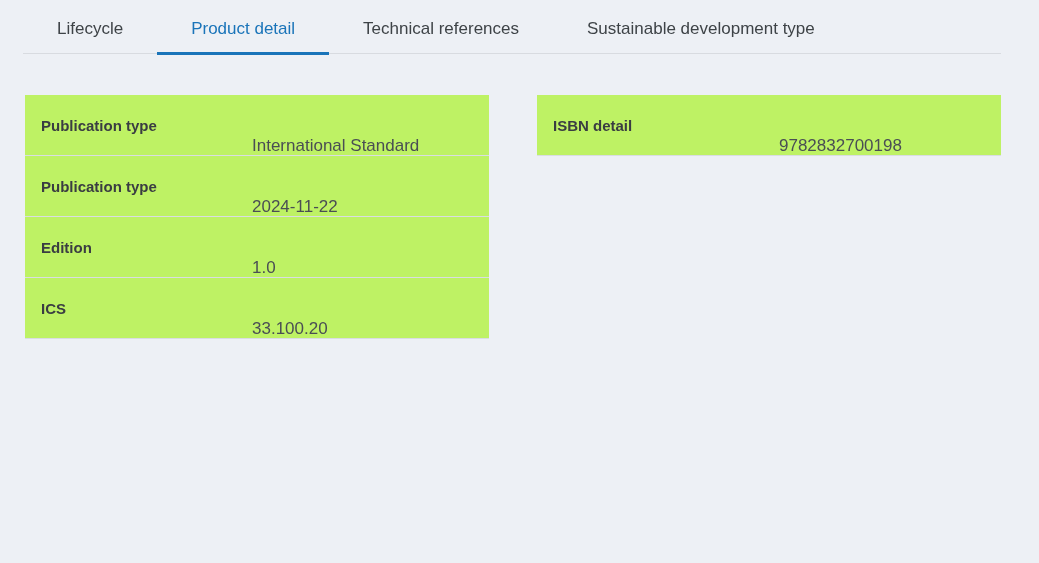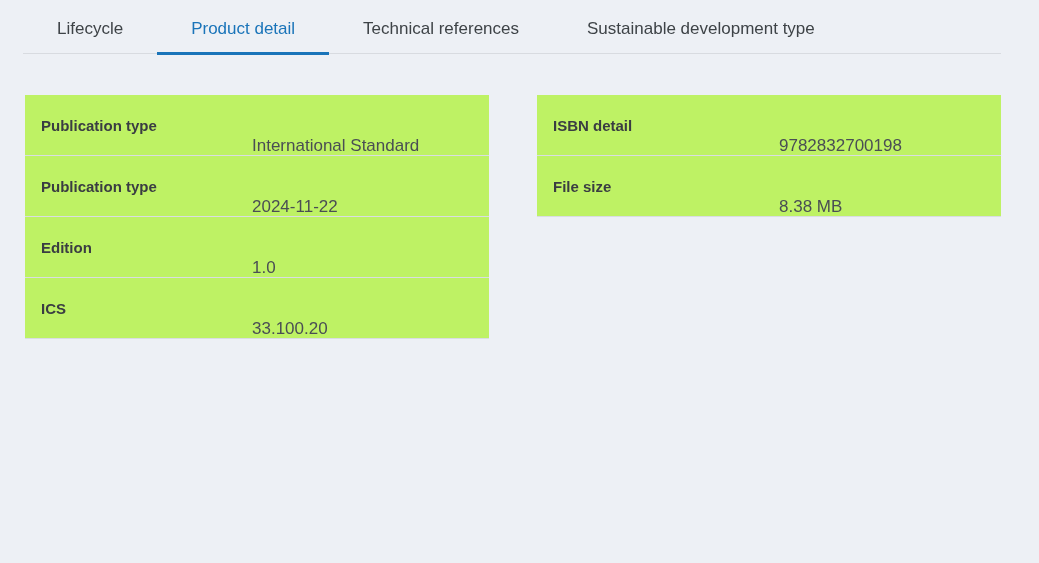--- a/index.html
+++ b/index.html
@@ -136,22 +136,18 @@
           <span class="label">ICS</span>
           <span class="value">33.100.20</span>
         </div>
       </div>
 
       <div class="col-right">
         <div class="row">
           <span class="label">ISBN detail</span>
           <span class="value">9782832700198</span>
         </div>
-        <div class="row">
-          <span class="label">File size</span>
-          <span class="value">8.38 MB</span>
-        </div>
       </div>
 
     </section>
 
   </div>
 </div>
 
 </body></html>

